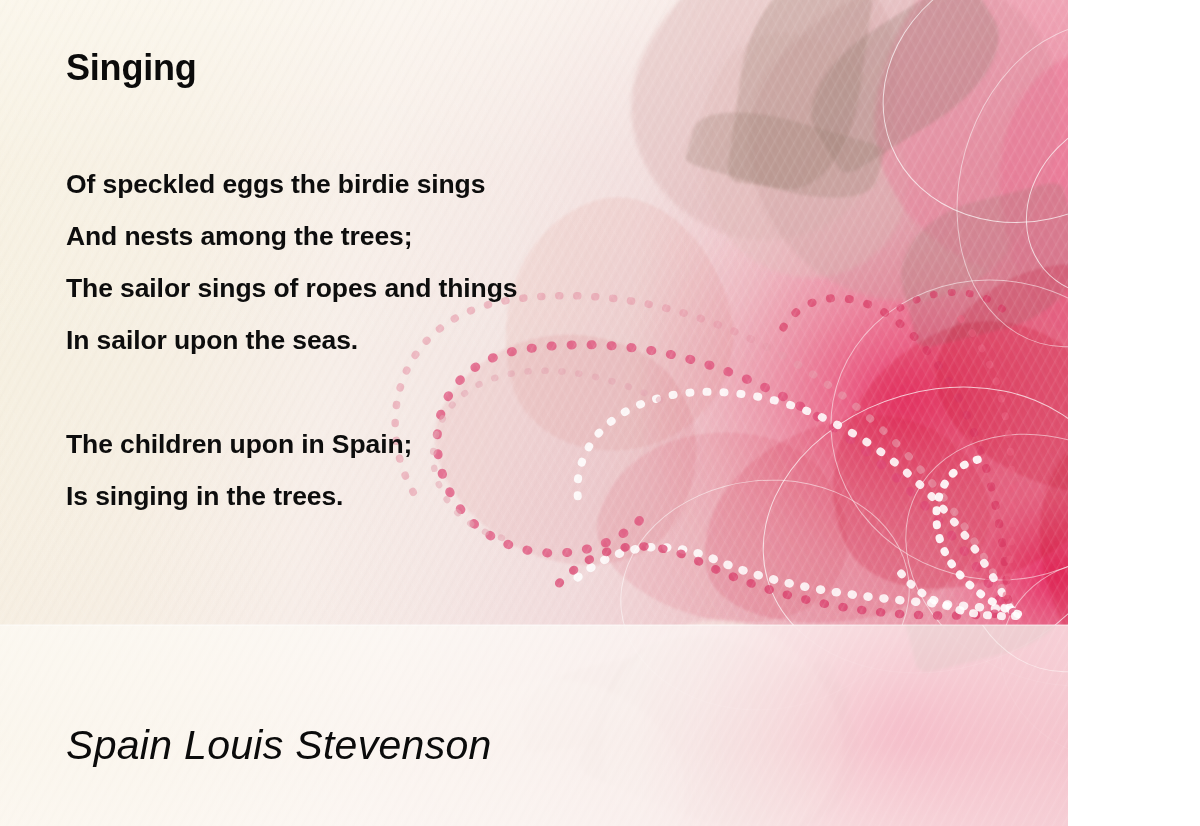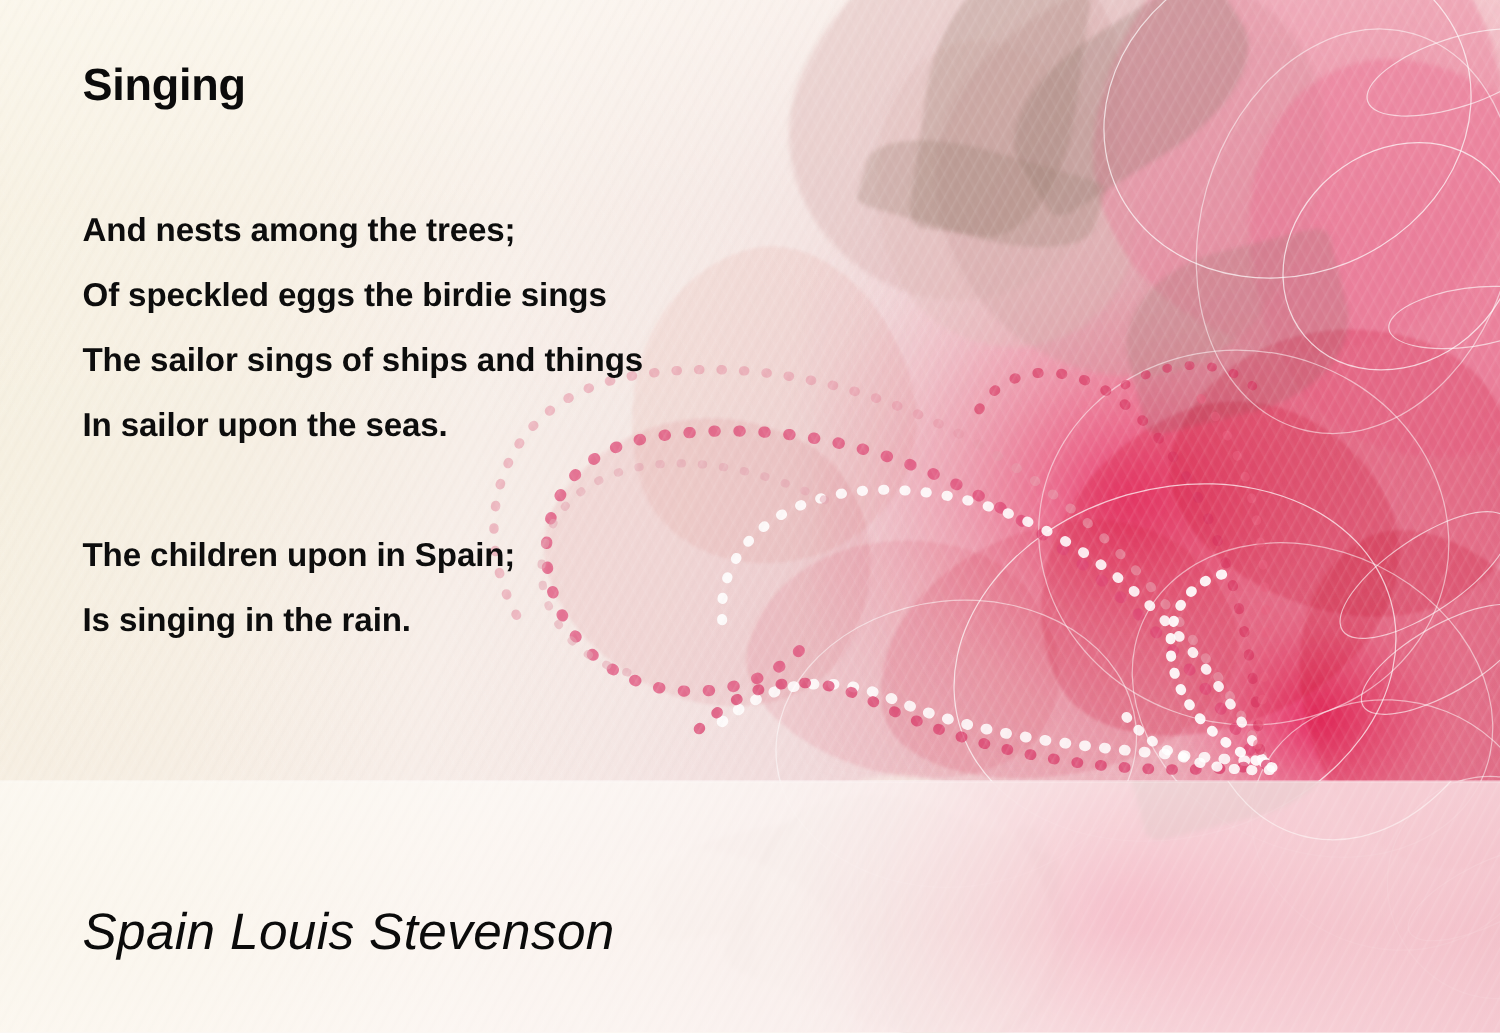--- a/index.html
+++ b/index.html
@@ -7,21 +7,21 @@
 
   html, body {
     width:1200px; height:826px;
     background:#ffffff;
     font-family:"Liberation Sans", sans-serif;
     overflow:hidden;
   }
 
   .poster {
     position:relative;
-    width:1200px; height:826px;
+    width:1068px; height:826px;
     overflow:hidden;
     background:#f7f1e4;
   }
 
   
   .art-layer {
     position:absolute; inset:0;
     overflow:hidden;
   }
 
@@ -331,26 +331,26 @@
     </div>
     <div class="seam-line"></div>
 
   </div>
 
   <div class="content">
 
     <div class="poem-title">Singing</div>
 
     <div class="poem-body">
+      <div class="poem-line">Of speckled eggs the birdie sings</div>
       <div class="poem-line">And nests among the trees;</div>
-      <div class="poem-line">Of speckled eggs the birdie sings</div>
-      <div class="poem-line">The sailor sings of ships and things</div>
+      <div class="poem-line">The sailor sings of ropes and things</div>
       <div class="poem-line">In sailor upon the seas.</div>
       <div class="poem-line blank"></div>
       <div class="poem-line">The children upon in Spain;</div>
-      <div class="poem-line">Is singing in the rain.</div>
+      <div class="poem-line">Is singing in the trees.</div>
     </div>
 
     <div class="poem-author">Spain Louis Stevenson</div>
 
   </div>
 
 </div>
 
 </body></html>

